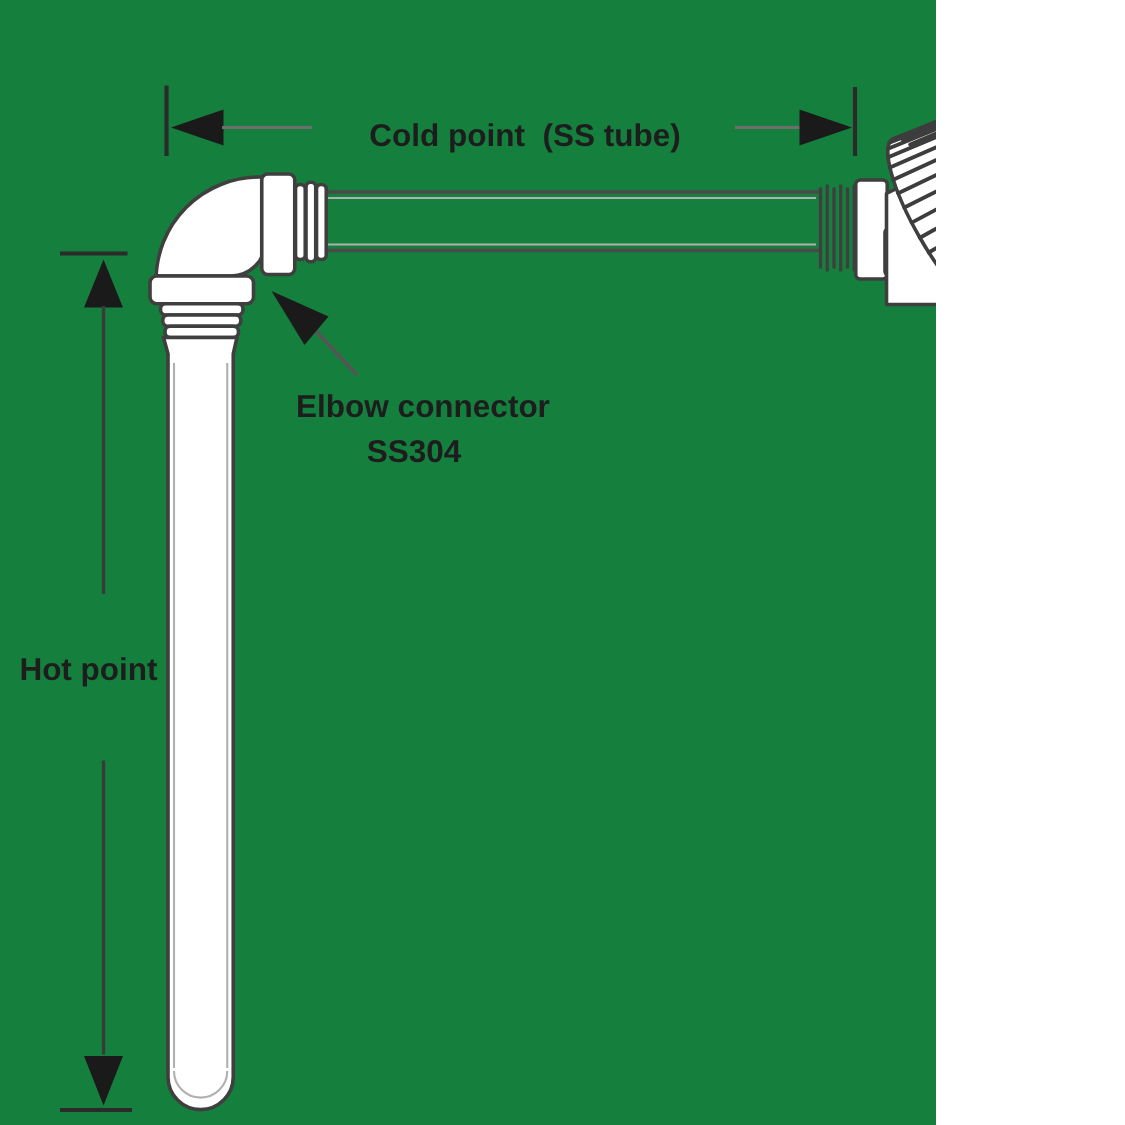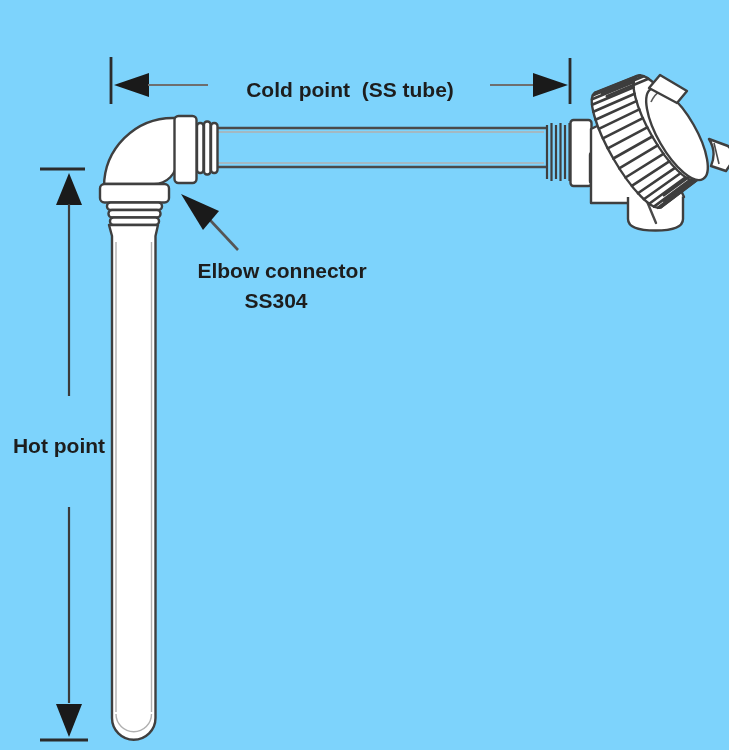--- a/index.html
+++ b/index.html
@@ -2,23 +2,23 @@
 <html><head>
 <meta charset="utf-8">
 <style>
   html, body {
     margin: 0;
     padding: 0;
     background: #ffffff;
   }
   .canvas {
     position: relative;
-    width: 729px;
+    width: 624px;
     height: 750px;
-    background: #7dd3fc;
+    background: #15803d;
     overflow: hidden;
   }
   svg { display: block; }
 
   .lbl {
     font-family: "Liberation Sans", "DejaVu Sans", sans-serif;
     font-weight: 700;
     font-size: 21px;
     fill: #1d1d1d;
   }

